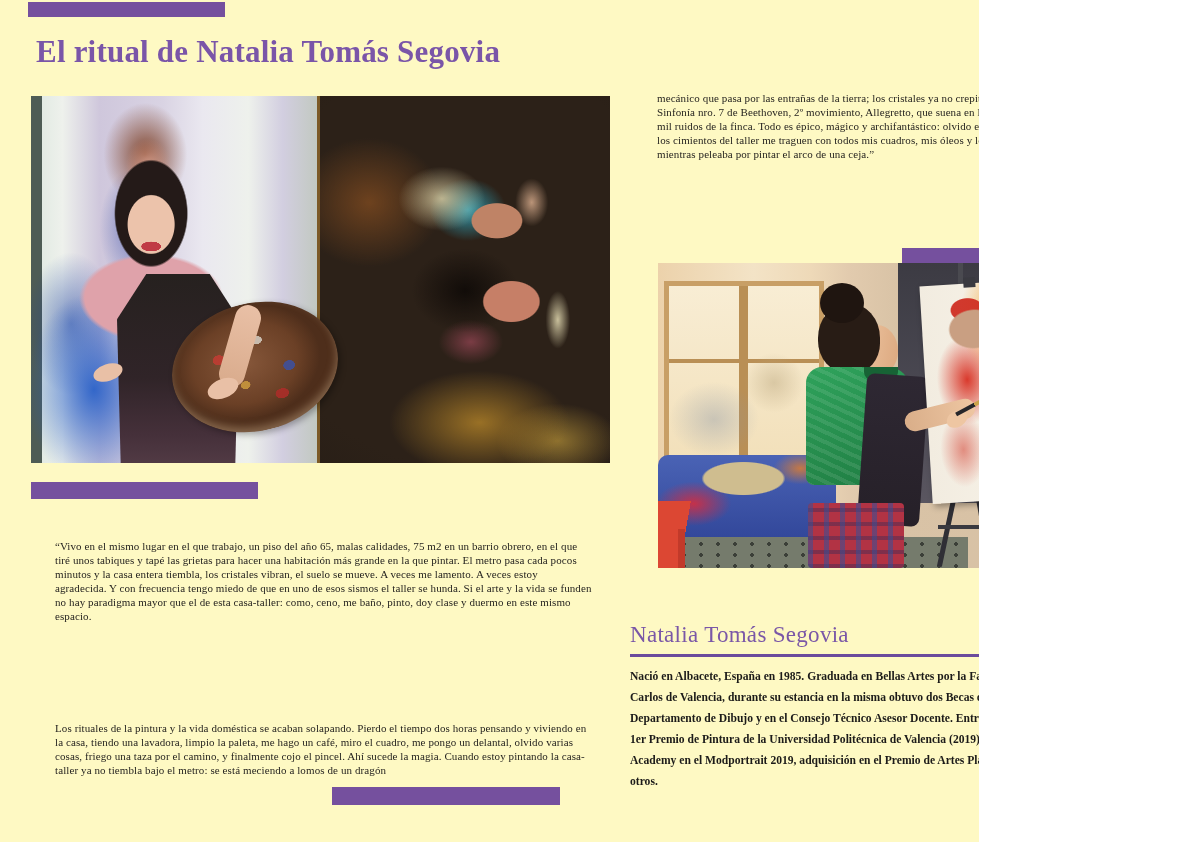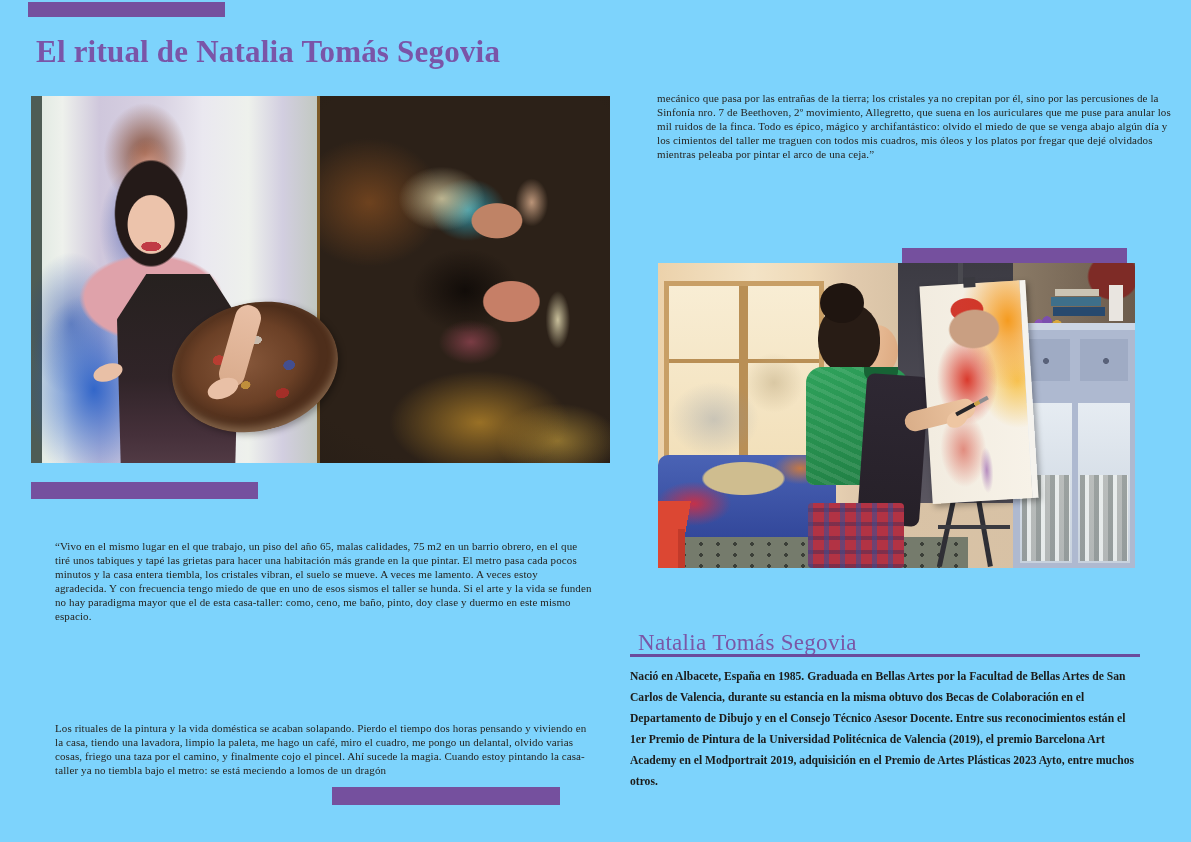--- a/index.html
+++ b/index.html
@@ -1,18 +1,18 @@
 <!DOCTYPE html>
 <html><head>
 <meta charset="utf-8">
 <style>
   html,body{margin:0;padding:0;background:#ffffff;}
   .page{
-    position:relative; width:1191px; height:842px; overflow:hidden;
-    background:#7dd3fc; font-family:"Liberation Serif", serif; color:#262420;
+    position:relative; width:979px; height:842px; overflow:hidden;
+    background:#fef9c3; font-family:"Liberation Serif", serif; color:#262420;
   }
   .bar{position:absolute; background:#75509e;}
   .bar-top{left:28px; top:2px; width:197px; height:15px;}
   .bar-under-collage{left:31px; top:482px; width:227px; height:17px;}
   .bar-bottom-left{left:332px; top:787px; width:228px; height:18px;}
   .bar-photo-top{left:902px; top:248px; width:225px; height:15px;}
 
   .page-title{
     position:absolute; left:36px; top:34px; margin:0;
     font-size:31px; font-weight:700; letter-spacing:.2px; color:#7a55a8;
@@ -167,21 +167,21 @@
       linear-gradient(#9fabc4,#9fabc4) 9px 16px / 48px 42px no-repeat,
       linear-gradient(#9fabc4,#9fabc4) 67px 16px / 48px 42px no-repeat,
       repeating-linear-gradient(90deg, rgba(105,110,100,.55) 0 5px, rgba(237,240,237,.8) 5px 9px, rgba(160,160,150,.55) 9px 14px) 9px 152px / 48px 86px no-repeat,
       repeating-linear-gradient(90deg, rgba(105,110,100,.55) 0 5px, rgba(237,240,237,.8) 5px 9px, rgba(160,160,150,.55) 9px 14px) 67px 152px / 48px 86px no-repeat,
       linear-gradient(180deg,#e6ecf2,#c8d2de) 7px 80px / 52px 160px no-repeat,
       linear-gradient(180deg,#e6ecf2,#c8d2de) 65px 80px / 52px 160px no-repeat,
       linear-gradient(180deg,#cdd6e4 0 7px, rgba(0,0,0,0) 7px),
       #aeb9d0;}
 
   
-  .bio-heading{position:absolute; left:630px; top:622px; margin:8px;
+  .bio-heading{position:absolute; left:630px; top:622px; margin:0;
     font-size:23px; font-weight:400; letter-spacing:.3px; color:#7a57a7;}
   .rule-heading{position:absolute; left:630px; top:654px; width:510px; height:3px; background:#6b4b9c;}
   .bio-text{position:absolute; left:630px; top:666px; width:512px; margin:0;
     font-size:11.6px; line-height:21px; font-weight:700; color:#1c1b19;}
   .handle-row{position:absolute; left:628px; top:770px; width:556px; height:16px;}
   .rule-handle{position:absolute; left:0; top:9px; width:395px; height:3px; background:#6b4b9c;}
   .handle-text{position:absolute; left:408px; top:0; font-size:12.5px; color:#1c1b19;}
 </style>
 </head>
 <body>

